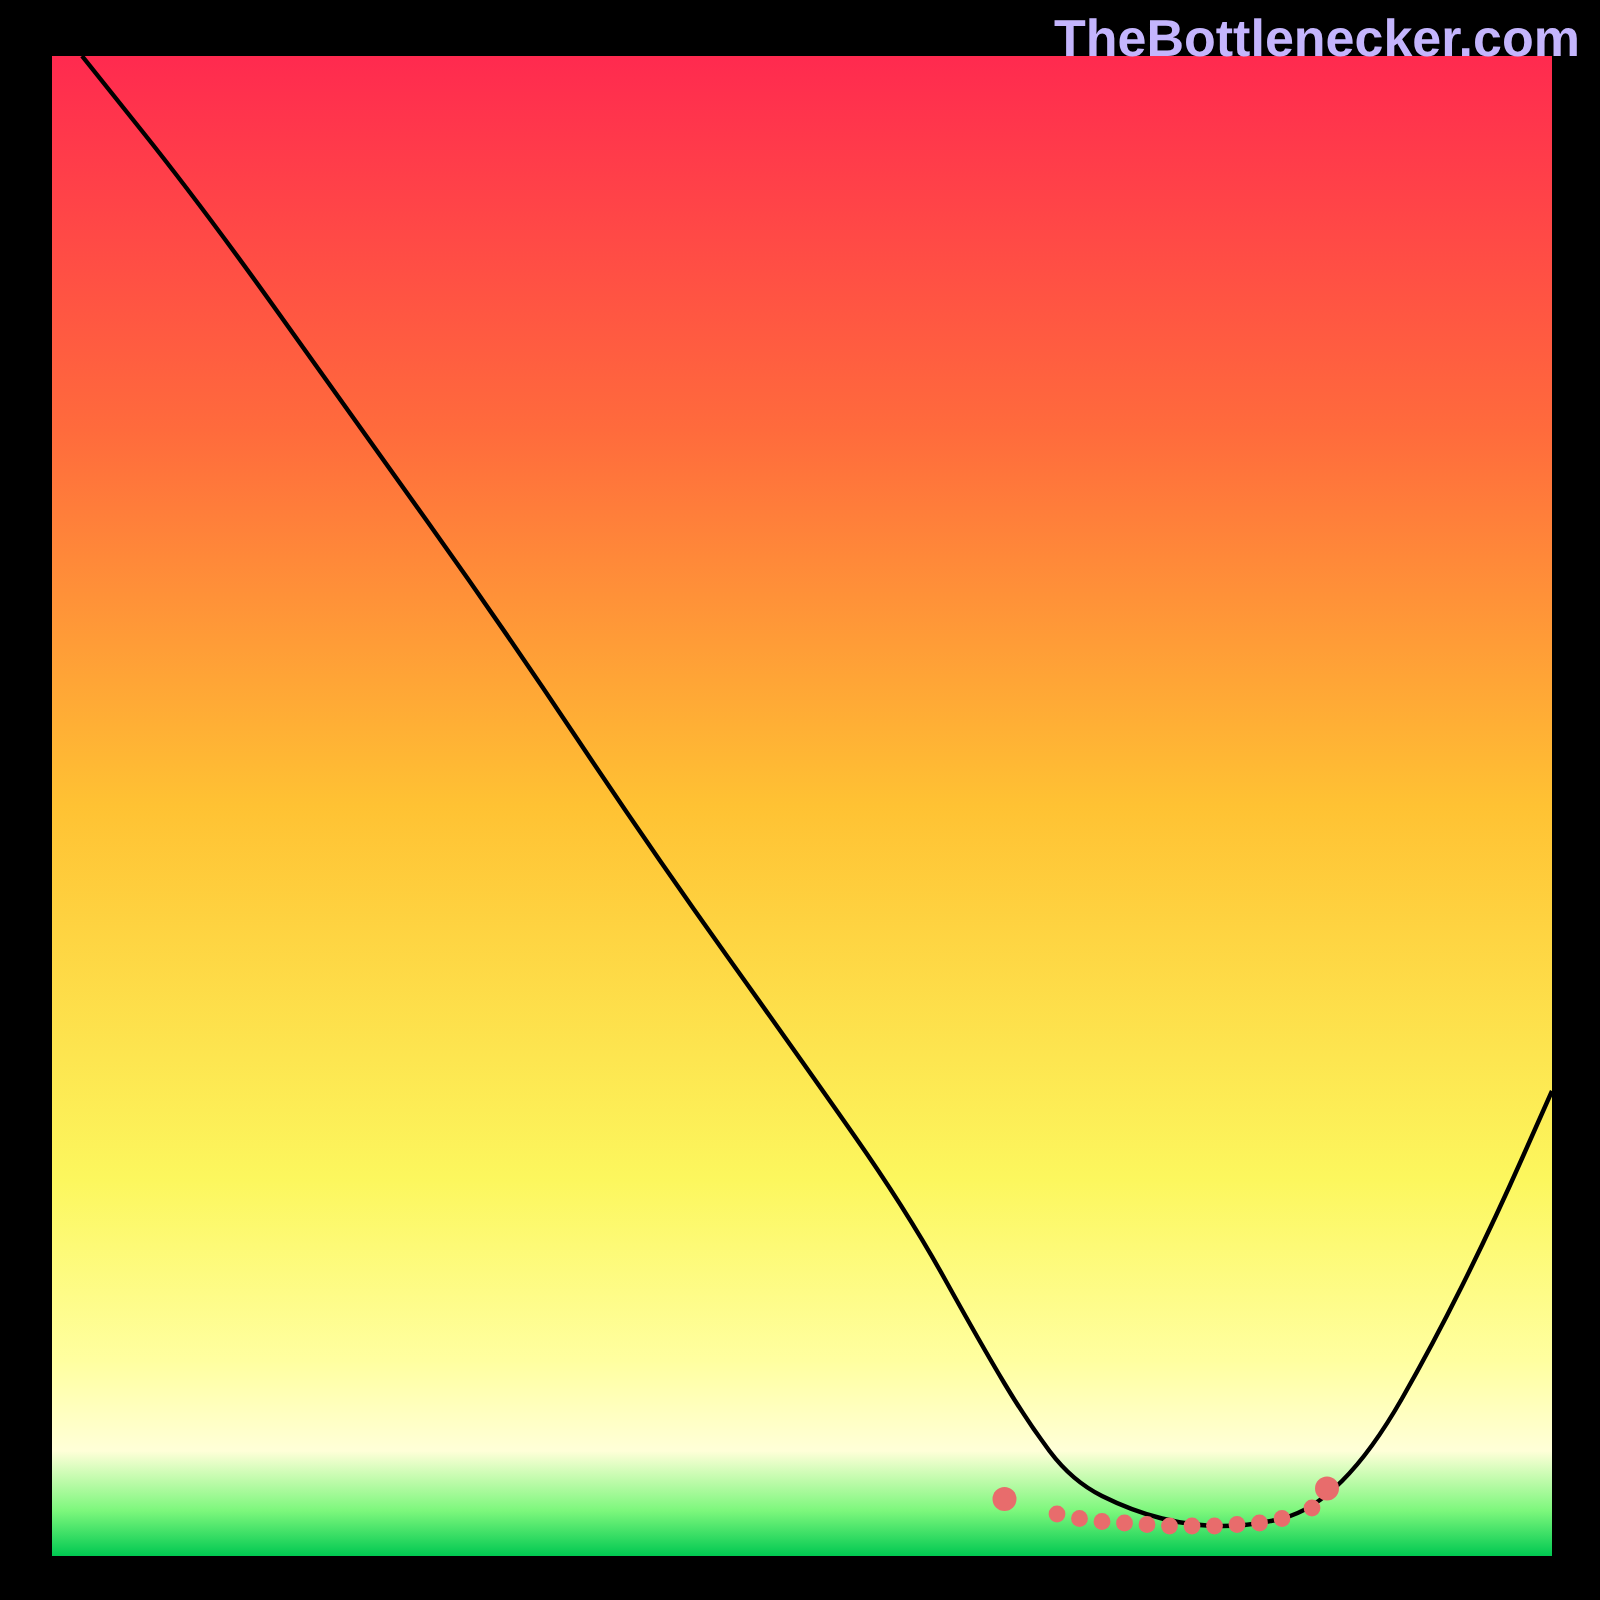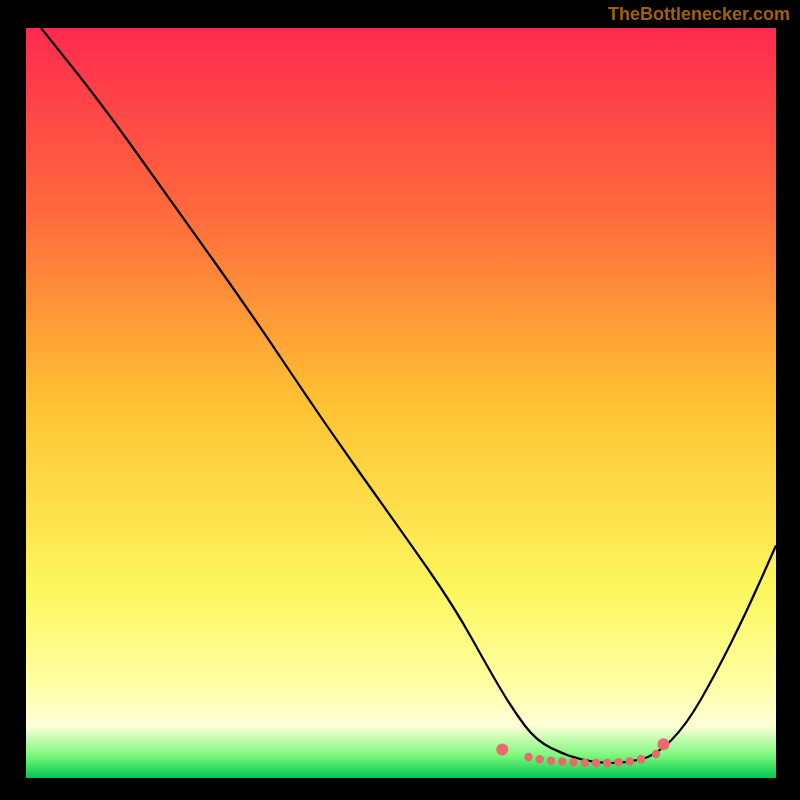--- a/index.html
+++ b/index.html
@@ -9,23 +9,23 @@
     height: 800px;
     background: #000;
     overflow: hidden;
     position: relative;
   }
   .watermark {
     position: absolute;
     top: 4px;
     right: 10px;
     font-family: Arial, sans-serif;
-    font-size: 18px;
+    font-size: 26px;
     font-weight: bold;
-    color: #a16207;
+    color: #c4b5fd;
     z-index: 10;
   }
   .chart-box {
     position: absolute;
     left: 26px;
     top: 28px;
     width: 750px;
     height: 750px;
     background: #000;
   }

